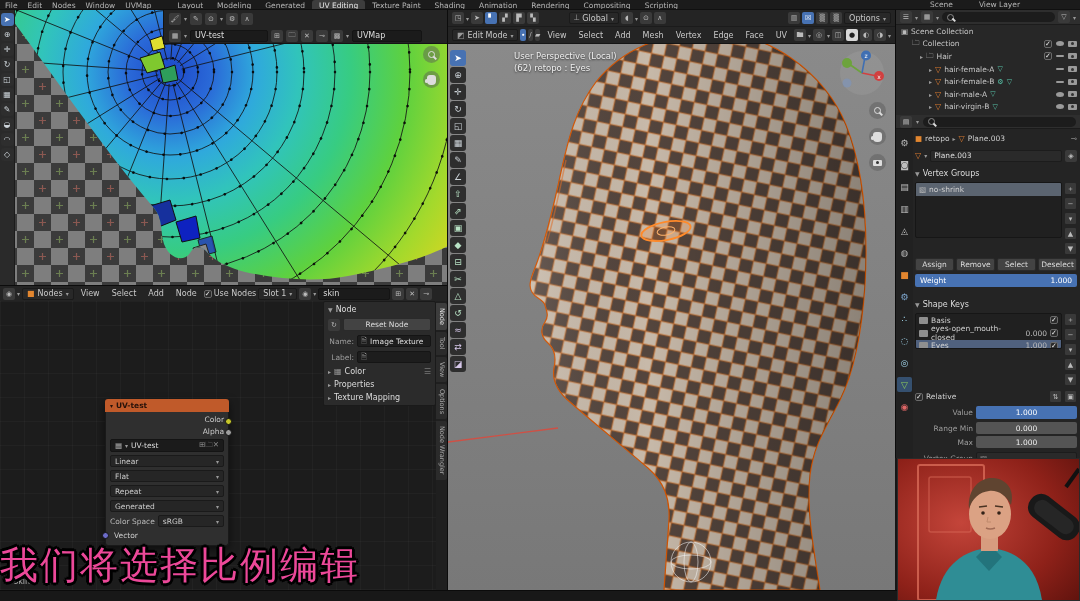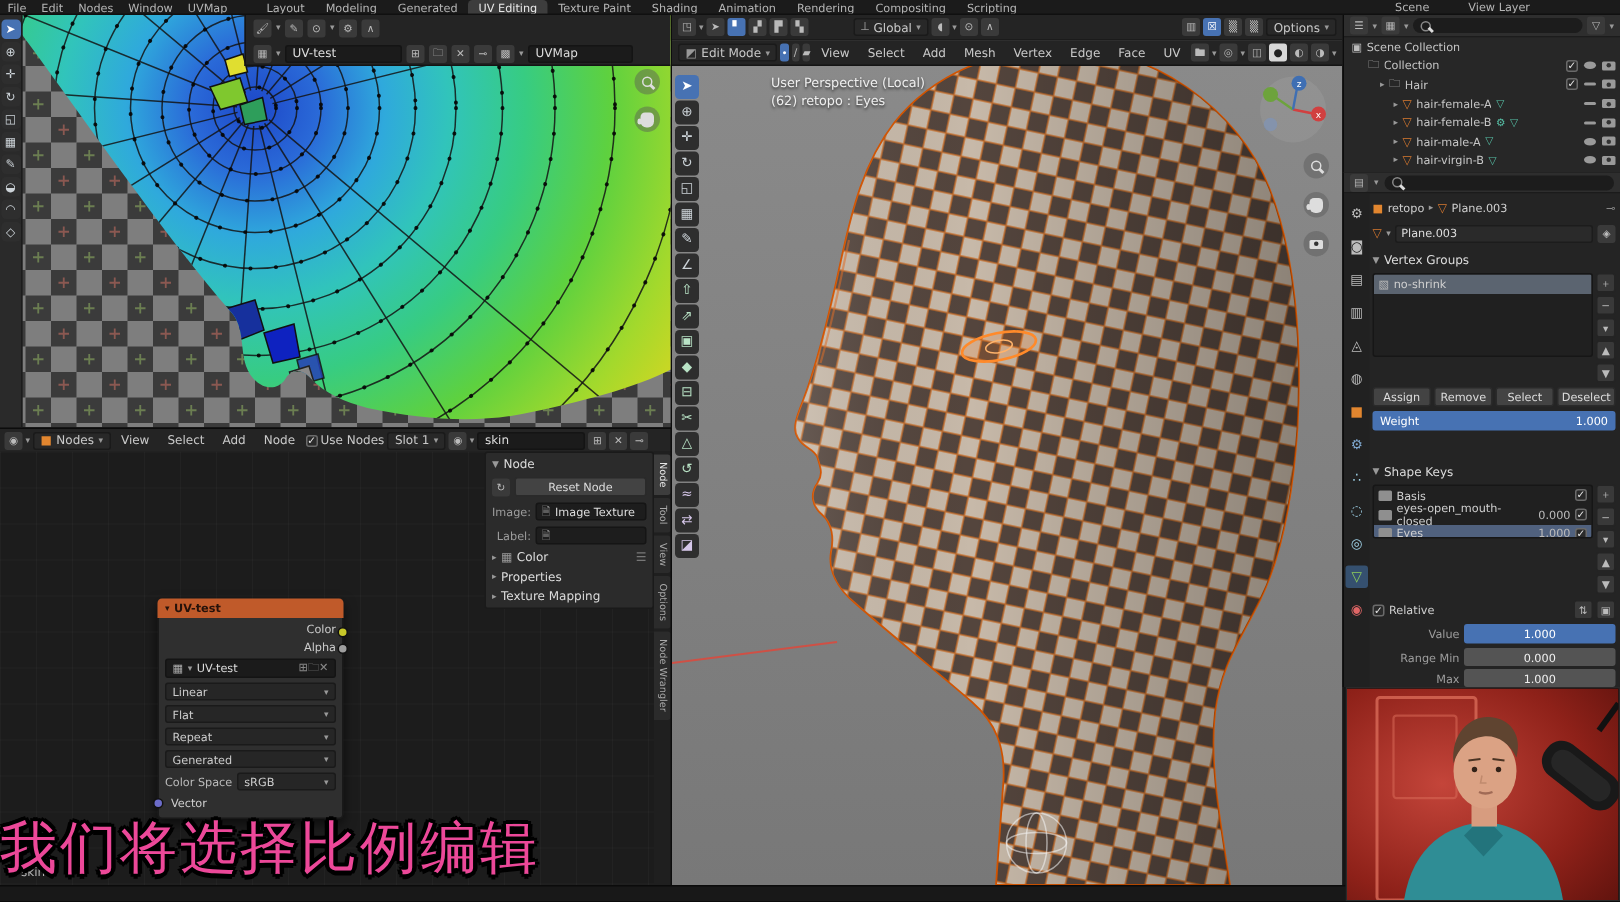--- a/index.html
+++ b/index.html
@@ -379,21 +379,21 @@
     <div class="abs npanel">
       <div class="panelhdr">
         <span class="caret">▼</span>
           <span>Node</span>
       </div>
       <div style="display:flex;align-items:center;gap:3px">
         <span class="sq">↻</span>
         <span class="btn4">Reset Node</span>
       </div>
       <div style="display:flex;align-items:center;gap:3px">
-        <span style="width:26px;text-align:right;color:#9d9d9d">Image:</span>
+        <span style="width:26px;text-align:right;color:#9d9d9d">Name:</span>
         <span class="nfield">
           <span style="color:#999">🗎</span>
             <span>Image Texture</span>
         </span>
       </div>
       <div style="display:flex;align-items:center;gap:3px">
         <span style="width:26px;text-align:right;color:#9d9d9d">Label:</span>
         <span class="nfield">
             <span style="color:#999">🗎</span>
           </span>
@@ -716,21 +716,21 @@
         <span class="btn4">Assign</span>
         <span class="btn4">Remove</span>
         <span class="btn4">Select</span>
         <span class="btn4">Deselect</span>
       </div>
       <div class="slider" style="margin-top:3px">
         <span>Weight</span>
         <span>1.000</span>
       </div>
 
-      <div class="panelhdr" style="height:14px;margin-top:20px">
+      <div class="panelhdr" style="height:14px;margin-top:10px">
         <span class="caret">▼</span>
           <span>Shape Keys</span>
       </div>
       <div style="display:flex;margin-top:2px">
         <div class="listbox" style="height:36px">
           <div class="lrow">
             <span class="keyic"></span>
               <span>Basis</span>
             <span class="val"></span>
               <span class="cbx">✓</span>

